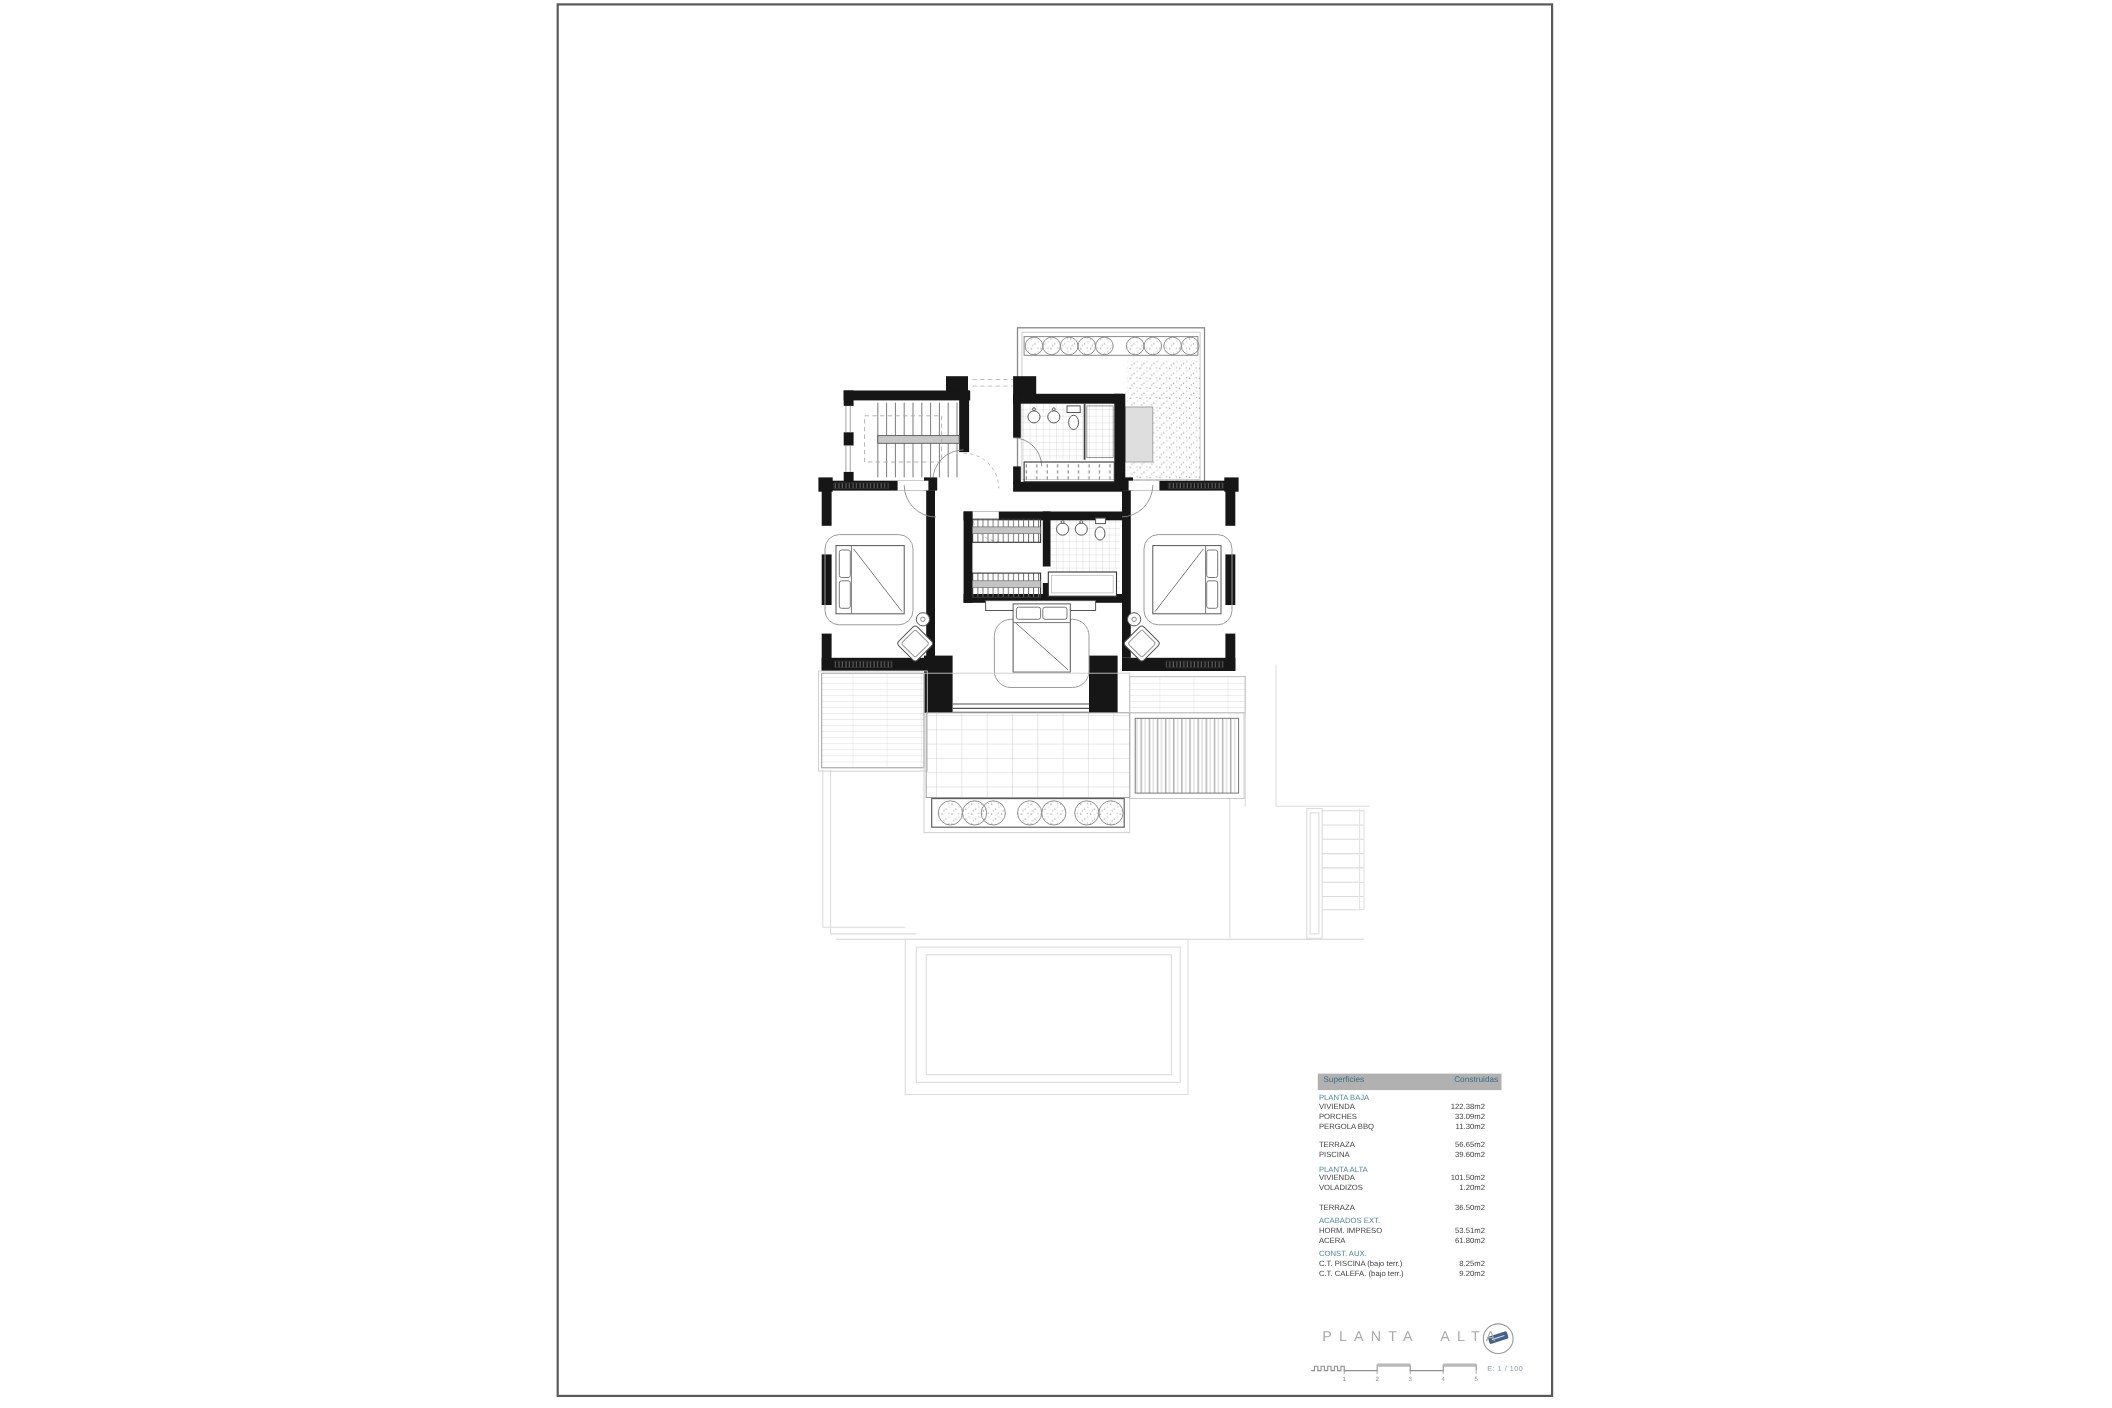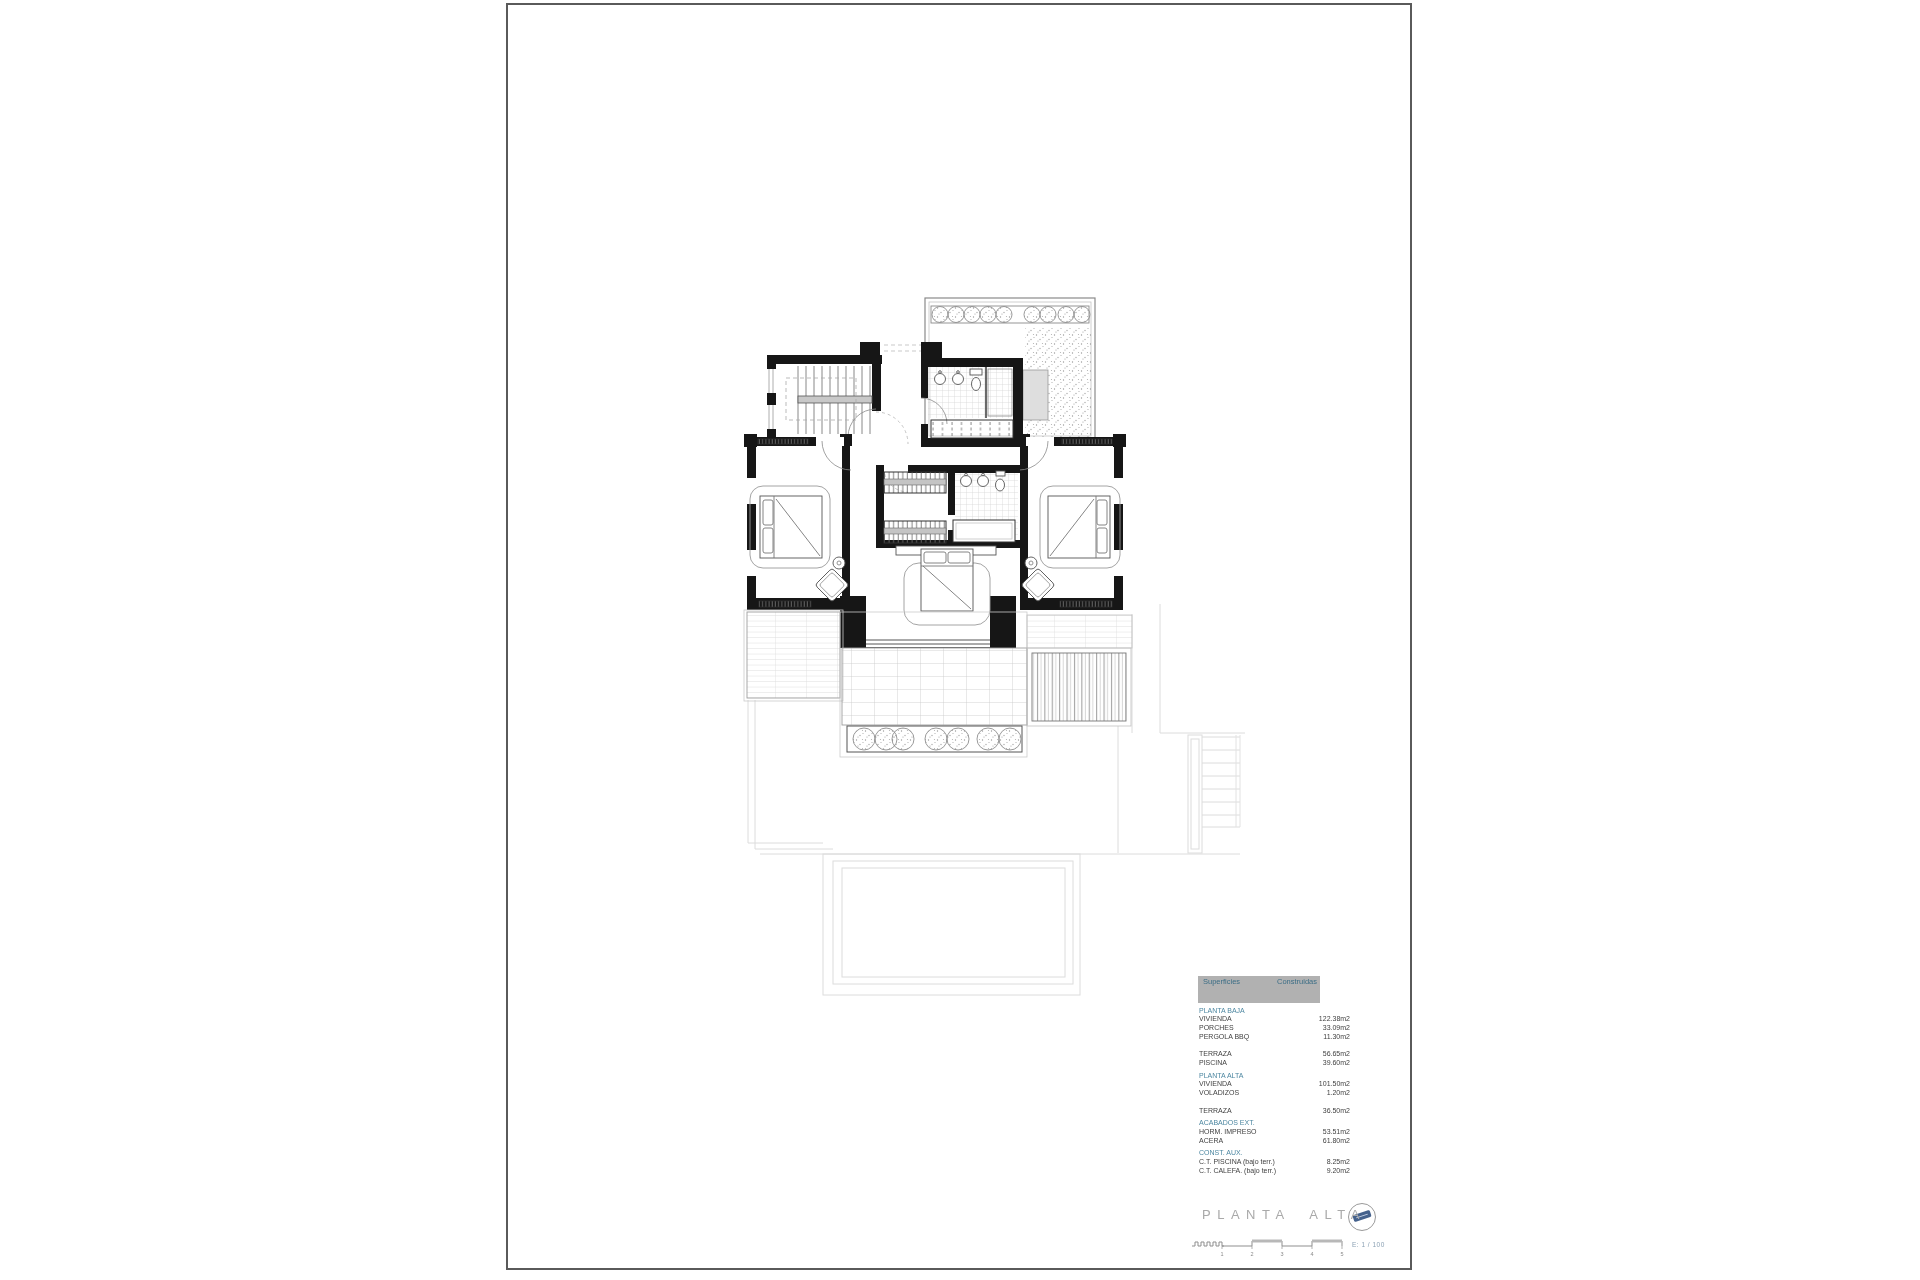--- a/index.html
+++ b/index.html
@@ -5,21 +5,21 @@
   html,body{margin:0;padding:0;}
   body{width:1920px;height:1280px;background:#ffffff;position:relative;overflow:hidden;
        font-family:"Liberation Sans",sans-serif;}
   .sheet{position:absolute;left:506px;top:3px;width:906px;height:1267px;
          border:2px solid #5a5a5a;box-sizing:border-box;background:#fff;}
   svg.plan-svg{position:absolute;left:0;top:0;width:1920px;height:1280px;}
 
   
   .areas{position:absolute;left:1198px;top:976px;width:152px;}
   .thead{display:flex;justify-content:space-between;background:#b1b1b1;color:#3c6e86;
-         font-size:7.5px;line-height:11px;padding:0 3px 16px 5px;width:122px;box-sizing:border-box;}
+         font-size:7.5px;line-height:11px;padding:0 3px 4px 5px;width:167px;box-sizing:border-box;}
   .trows{margin-top:3px;}
   .trow{display:flex;justify-content:space-between;font-size:7px;line-height:8.8px;color:#3f3f3f;}
   .trow .tlabel{padding-left:1px;white-space:nowrap;}
   .trow .tvalue{text-align:right;white-space:nowrap;}
   .trow.section{color:#4d87a1;margin-top:3.5px;}
   .trow.spacer{height:8.8px;}
 
   
   .sheet-title{position:absolute;left:1202px;top:1207px;font-size:13px;letter-spacing:6.5px;
          word-spacing:10px;color:#a9a9a9;white-space:nowrap;}

